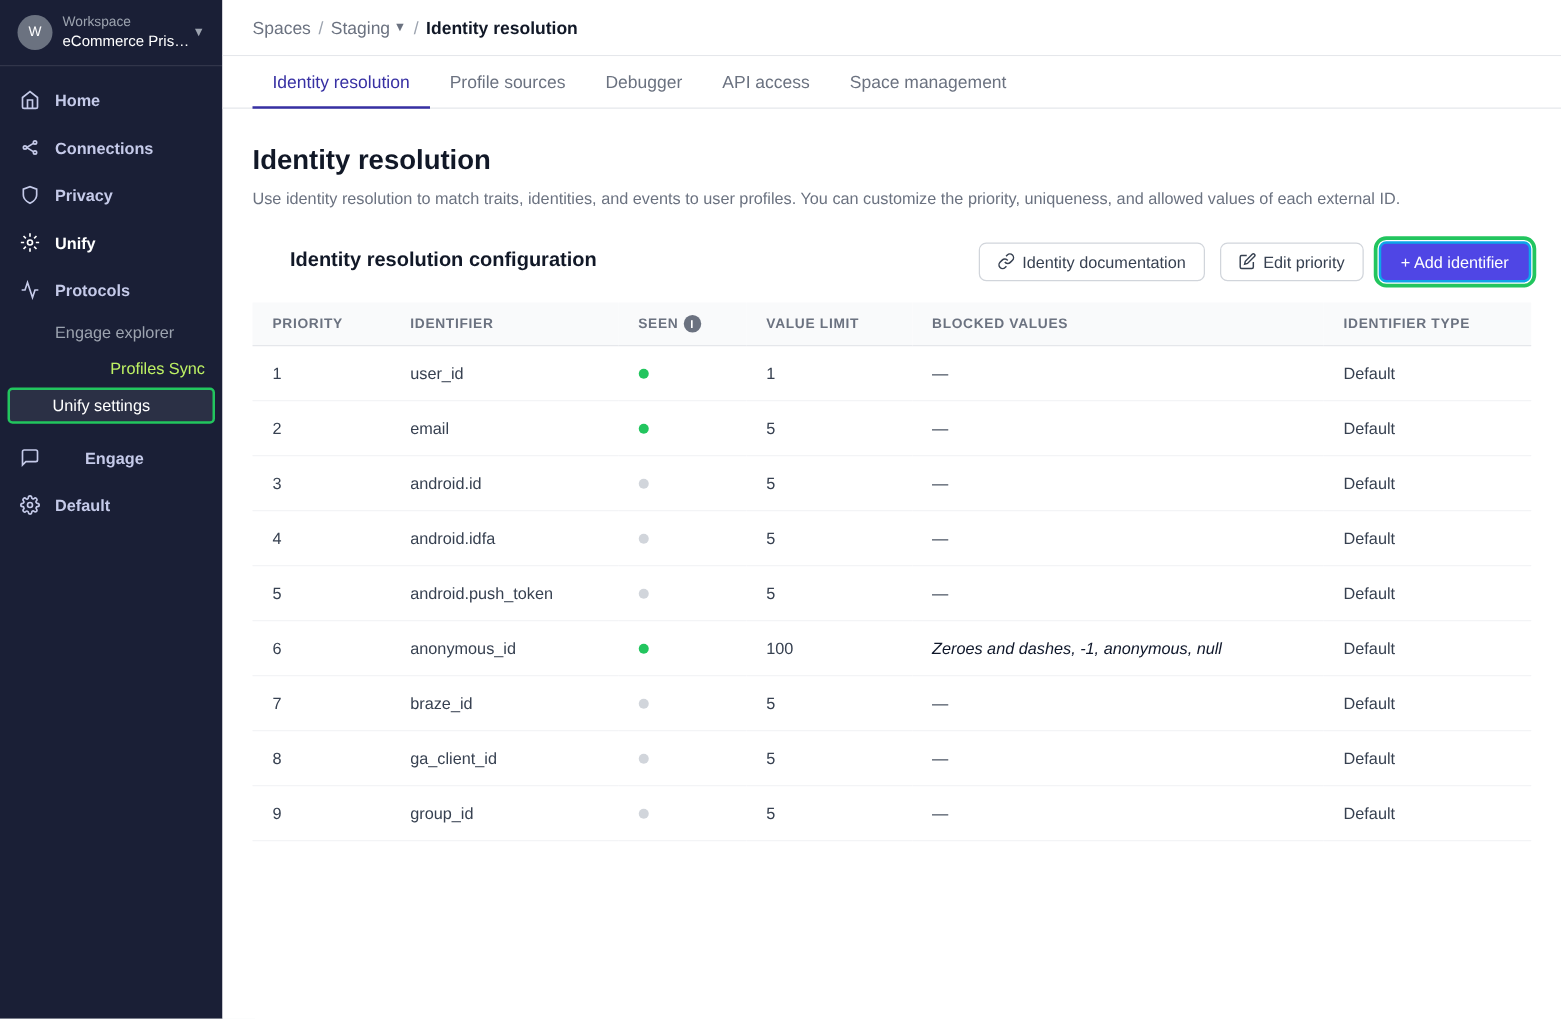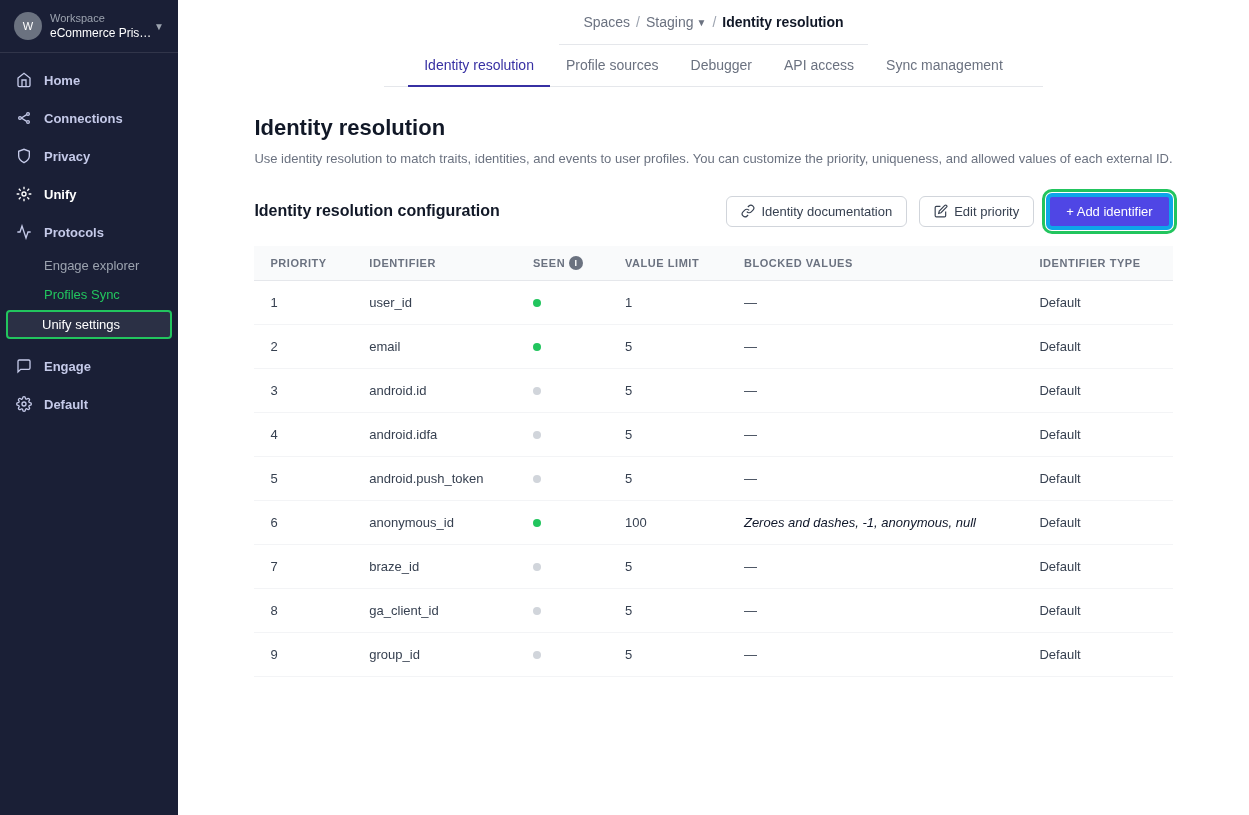--- a/index.html
+++ b/index.html
@@ -56,38 +56,37 @@
     .sidebar-item.active { color: #fff; }
     .sidebar-item-icon { width: 20px; height: 20px; margin-right: 10px; display: flex; align-items: center; justify-content: center; flex-shrink: 0; }
     .sidebar-sub-item {
       display: flex;
       align-items: center;
       padding: 7px 14px 7px 44px;
       cursor: pointer;
       color: #9ca3af;
       font-size: 13px;
     }
-    .sidebar-sub-item.active-sub { color: #22c55e; }
+    .sidebar-sub-item.active-sub { color: #bef264; justify-content: flex-end; }
     .sidebar-sub-item.highlighted {
       background: rgba(255,255,255,0.08);
       border: 2px solid #22c55e;
       border-radius: 4px;
       margin: 1px 6px;
       padding: 5px 10px 5px 34px;
       color: #fff;
     }
 
     
     .main {
       flex: 1;
       display: flex;
       flex-direction: column;
       background: #fff;
       overflow: hidden;
-      align-items: center;
     }
 
     
     .topbar {
       display: flex;
       align-items: center;
       padding: 14px 24px;
       border-bottom: 1px solid #e5e7eb;
       background: #fff;
     }
@@ -149,20 +148,21 @@
     .config-header {
       display: flex;
       align-items: center;
       justify-content: space-between;
       margin-bottom: 16px;
     }
     .config-title {
       font-size: 16px;
       font-weight: 600;
       color: #111827;
+      margin-left: 30px;
     }
     .config-actions { display: flex; align-items: center; gap: 12px; margin-left: 44px; }
     .btn-ghost {
       display: flex;
       align-items: center;
       gap: 6px;
       padding: 7px 14px;
       font-size: 13px;
       color: #374151;
       background: transparent;
@@ -172,21 +172,21 @@
     }
     .btn-primary {
       display: flex;
       align-items: center;
       gap: 6px;
       padding: 7px 16px;
       font-size: 13px;
       font-weight: 500;
       color: #fff;
       background: #4f46e5;
-      border: 4px solid #0ea5e9;
+      border: 2px solid #0ea5e9;
       border-radius: 6px;
       cursor: pointer;
       outline: 3px solid #22c55e;
       outline-offset: 1px;
     }
 
     
     .table { width: 100%; border-collapse: collapse; }
     .table th {
       padding: 10px 16px;
@@ -293,21 +293,21 @@
     </div>
     <div class="sidebar-sub-item">
       <span>Engage explorer</span>
     </div>
     <div class="sidebar-sub-item active-sub">
       <span>Profiles Sync</span>
     </div>
     <div class="sidebar-sub-item highlighted">
       <span>Unify settings</span>
     </div>
-    <div class="sidebar-item" style="margin-top:8px;">
+    <div class="sidebar-item" style="margin-top:8px;gap:24px;">
       <div class="sidebar-item-icon">
         <svg width="16" height="16" viewBox="0 0 24 24" fill="none" stroke="currentColor" stroke-width="2">
             <path d="M21 15a2 2 0 01-2 2H7l-4 4V5a2 2 0 012-2h14a2 2 0 012 2z"></path>
           </svg>
       </div>
       <span>Engage</span>
     </div>
     <div class="sidebar-item">
       <div class="sidebar-item-icon">
         <svg width="16" height="16" viewBox="0 0 24 24" fill="none" stroke="currentColor" stroke-width="2">
@@ -342,21 +342,21 @@
     <div class="tab">
       <span>Profile sources</span>
     </div>
     <div class="tab">
       <span>Debugger</span>
     </div>
     <div class="tab">
       <span>API access</span>
     </div>
     <div class="tab">
-      <span>Sync management</span>
+      <span>Space management</span>
     </div>
   </div>
 
   <div class="content">
     <h1 class="page-title">Identity resolution</h1>
     <p class="page-description">Use identity resolution to match traits, identities, and events to user profiles. You can customize the priority, uniqueness, and allowed values of each external ID.</p>
 
     <div class="config-header">
       <h2 class="config-title">Identity resolution configuration</h2>
       <div class="config-actions">

